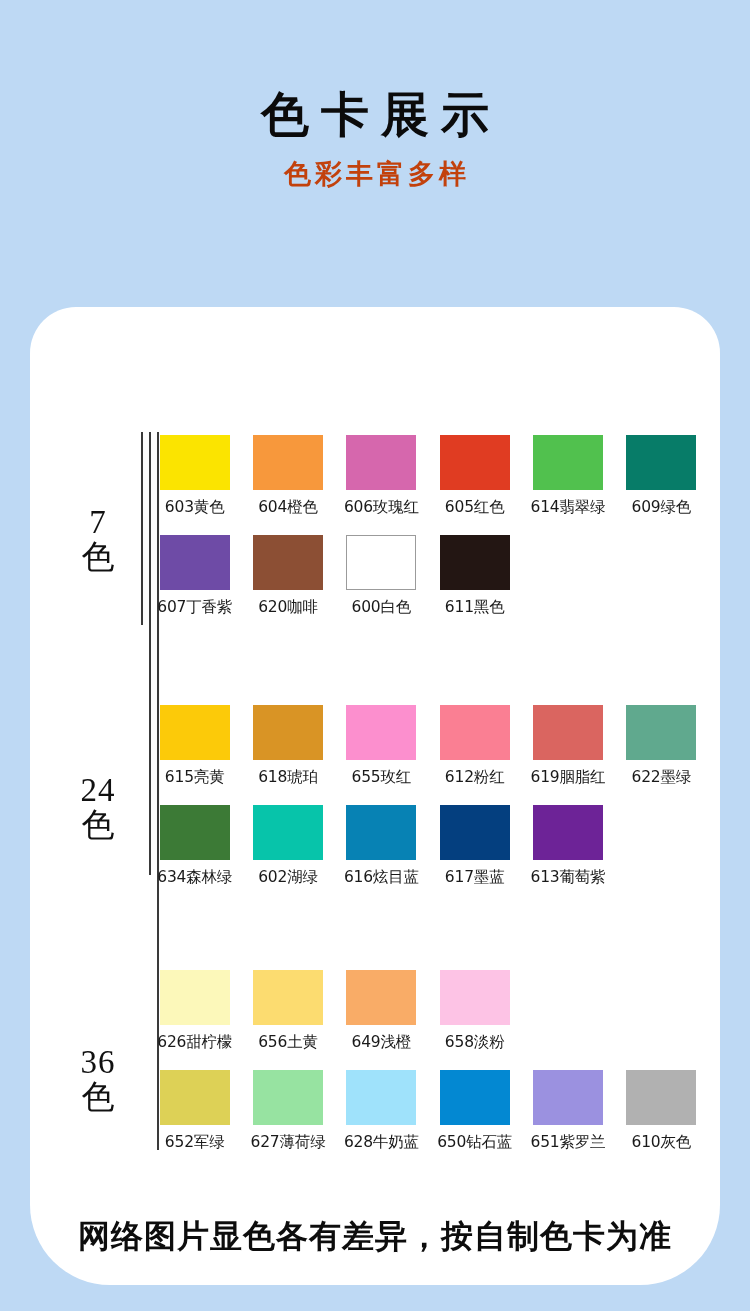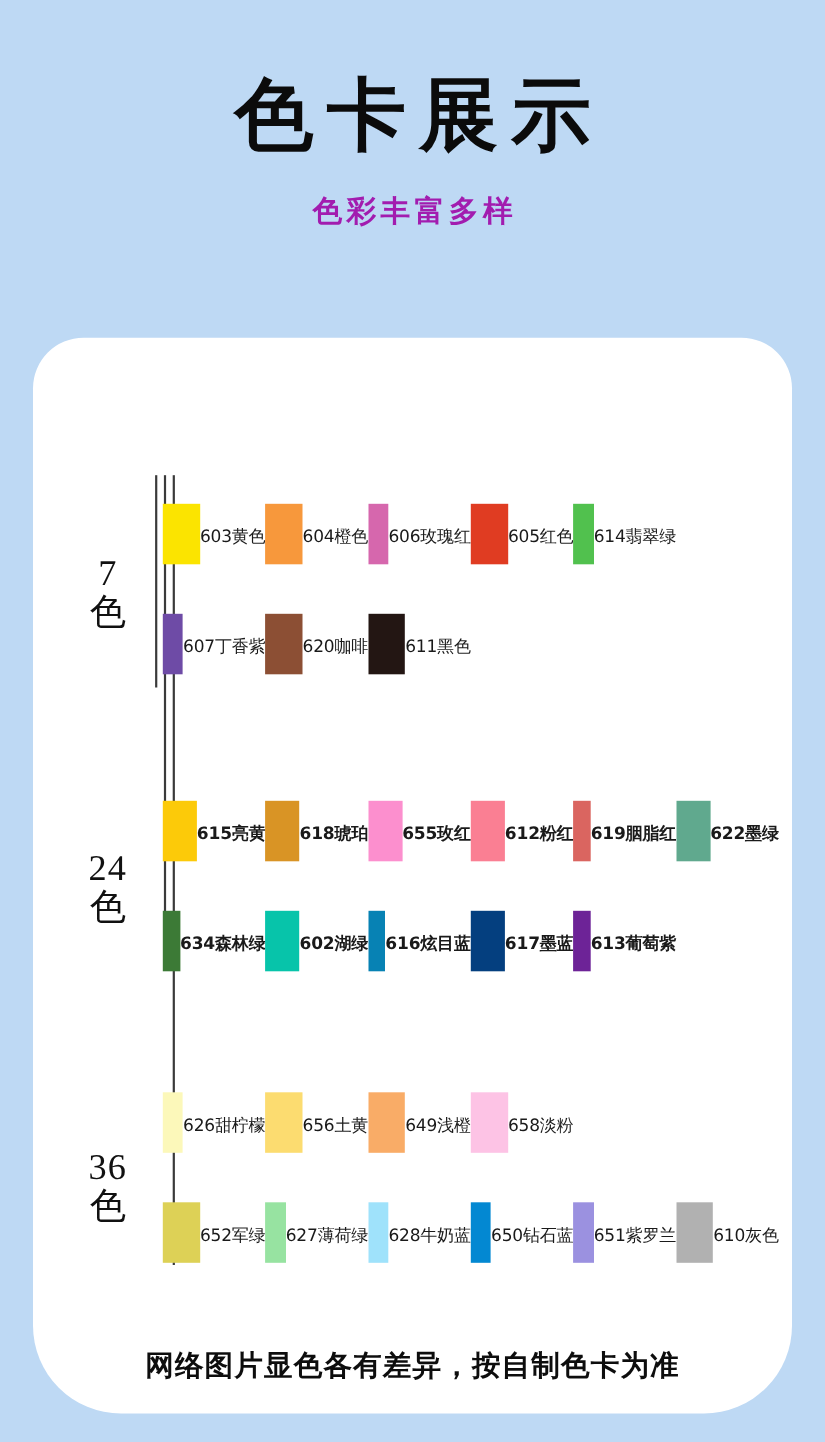--- a/index.html
+++ b/index.html
@@ -21,35 +21,35 @@
     top: 0;
     left: 0;
     width: 750px;
     height: 307px;
     display: flex;
     flex-direction: column;
     align-items: center;
     justify-content: flex-start;
   }
   .title {
-    margin-top: 68px;
-    font-size: 72px;
+    margin-top: 90px;
+    font-size: 48px;
     font-weight: 800;
     letter-spacing: 12px;
     color: #0b0b0b;
     line-height: 1;
     text-indent: 12px;
     font-family: "DejaVu Sans", sans-serif;
   }
   .subtitle {
-    margin-top: 34px;
+    margin-top: 18px;
     font-size: 27px;
     font-weight: 700;
     letter-spacing: 4px;
-    color: #a21caf;
+    color: #c2410c;
     text-indent: 4px;
     font-family: "DejaVu Sans", sans-serif;
   }
 
   
   .card {
     position: absolute;
     left: 30px;
     top: 307px;
     width: 690px;
@@ -94,21 +94,21 @@
     width: 560px;
   }
   .row {
     display: flex;
     width: 560px;
     height: 100px;
   }
   .cell {
     width: 93.33px;
     display: flex;
-    flex-direction: row;
+    flex-direction: column;
     align-items: center;
   }
   .swatch {
     width: 70px;
     height: 55px;
     box-sizing: border-box;
   }
   .swatch.bordered {
     border: 1px solid #9b9b9b;
   }
@@ -121,21 +121,21 @@
     letter-spacing: -0.2px;
   }
 
   
   .footer-note {
     position: absolute;
     left: 0;
     bottom: 26px;
     width: 690px;
     text-align: center;
-    font-size: 26px;
+    font-size: 32px;
     font-weight: 700;
     letter-spacing: 1px;
     color: #0d0d0d;
     font-family: "DejaVu Sans", sans-serif;
   }
 </style>
 </head>
 <body>
 
 <div class="header">
@@ -178,38 +178,46 @@
             <div class="cell-label">606玫瑰红</div>
           </div>
           <div class="cell">
             <div class="swatch" style="background: rgb(224, 60, 34);"></div>
             <div class="cell-label">605红色</div>
           </div>
           <div class="cell">
             <div class="swatch" style="background: rgb(81, 193, 78);"></div>
             <div class="cell-label">614翡翠绿</div>
           </div>
+          <div class="cell">
+            <div class="swatch" style="background: rgb(7, 124, 104);"></div>
+            <div class="cell-label">609绿色</div>
+          </div>
         </div>
       <div class="row">
           <div class="cell">
             <div class="swatch" style="background: rgb(110, 75, 166);"></div>
             <div class="cell-label">607丁香紫</div>
           </div>
           <div class="cell">
             <div class="swatch" style="background: rgb(140, 79, 52);"></div>
             <div class="cell-label">620咖啡</div>
           </div>
           <div class="cell">
+            <div class="swatch bordered" style="background: rgb(255, 255, 255);"></div>
+            <div class="cell-label">600白色</div>
+          </div>
+          <div class="cell">
             <div class="swatch" style="background: rgb(35, 22, 19);"></div>
             <div class="cell-label">611黑色</div>
           </div>
         </div>
     </div>
 
-    <div class="block" style="top:398px;font-weight:bold;">
+    <div class="block" style="top:398px;">
       <div class="row">
           <div class="cell">
             <div class="swatch" style="background: rgb(252, 202, 9);"></div>
             <div class="cell-label">615亮黄</div>
           </div>
           <div class="cell">
             <div class="swatch" style="background: rgb(217, 148, 37);"></div>
             <div class="cell-label">618琥珀</div>
           </div>
           <div class="cell">

